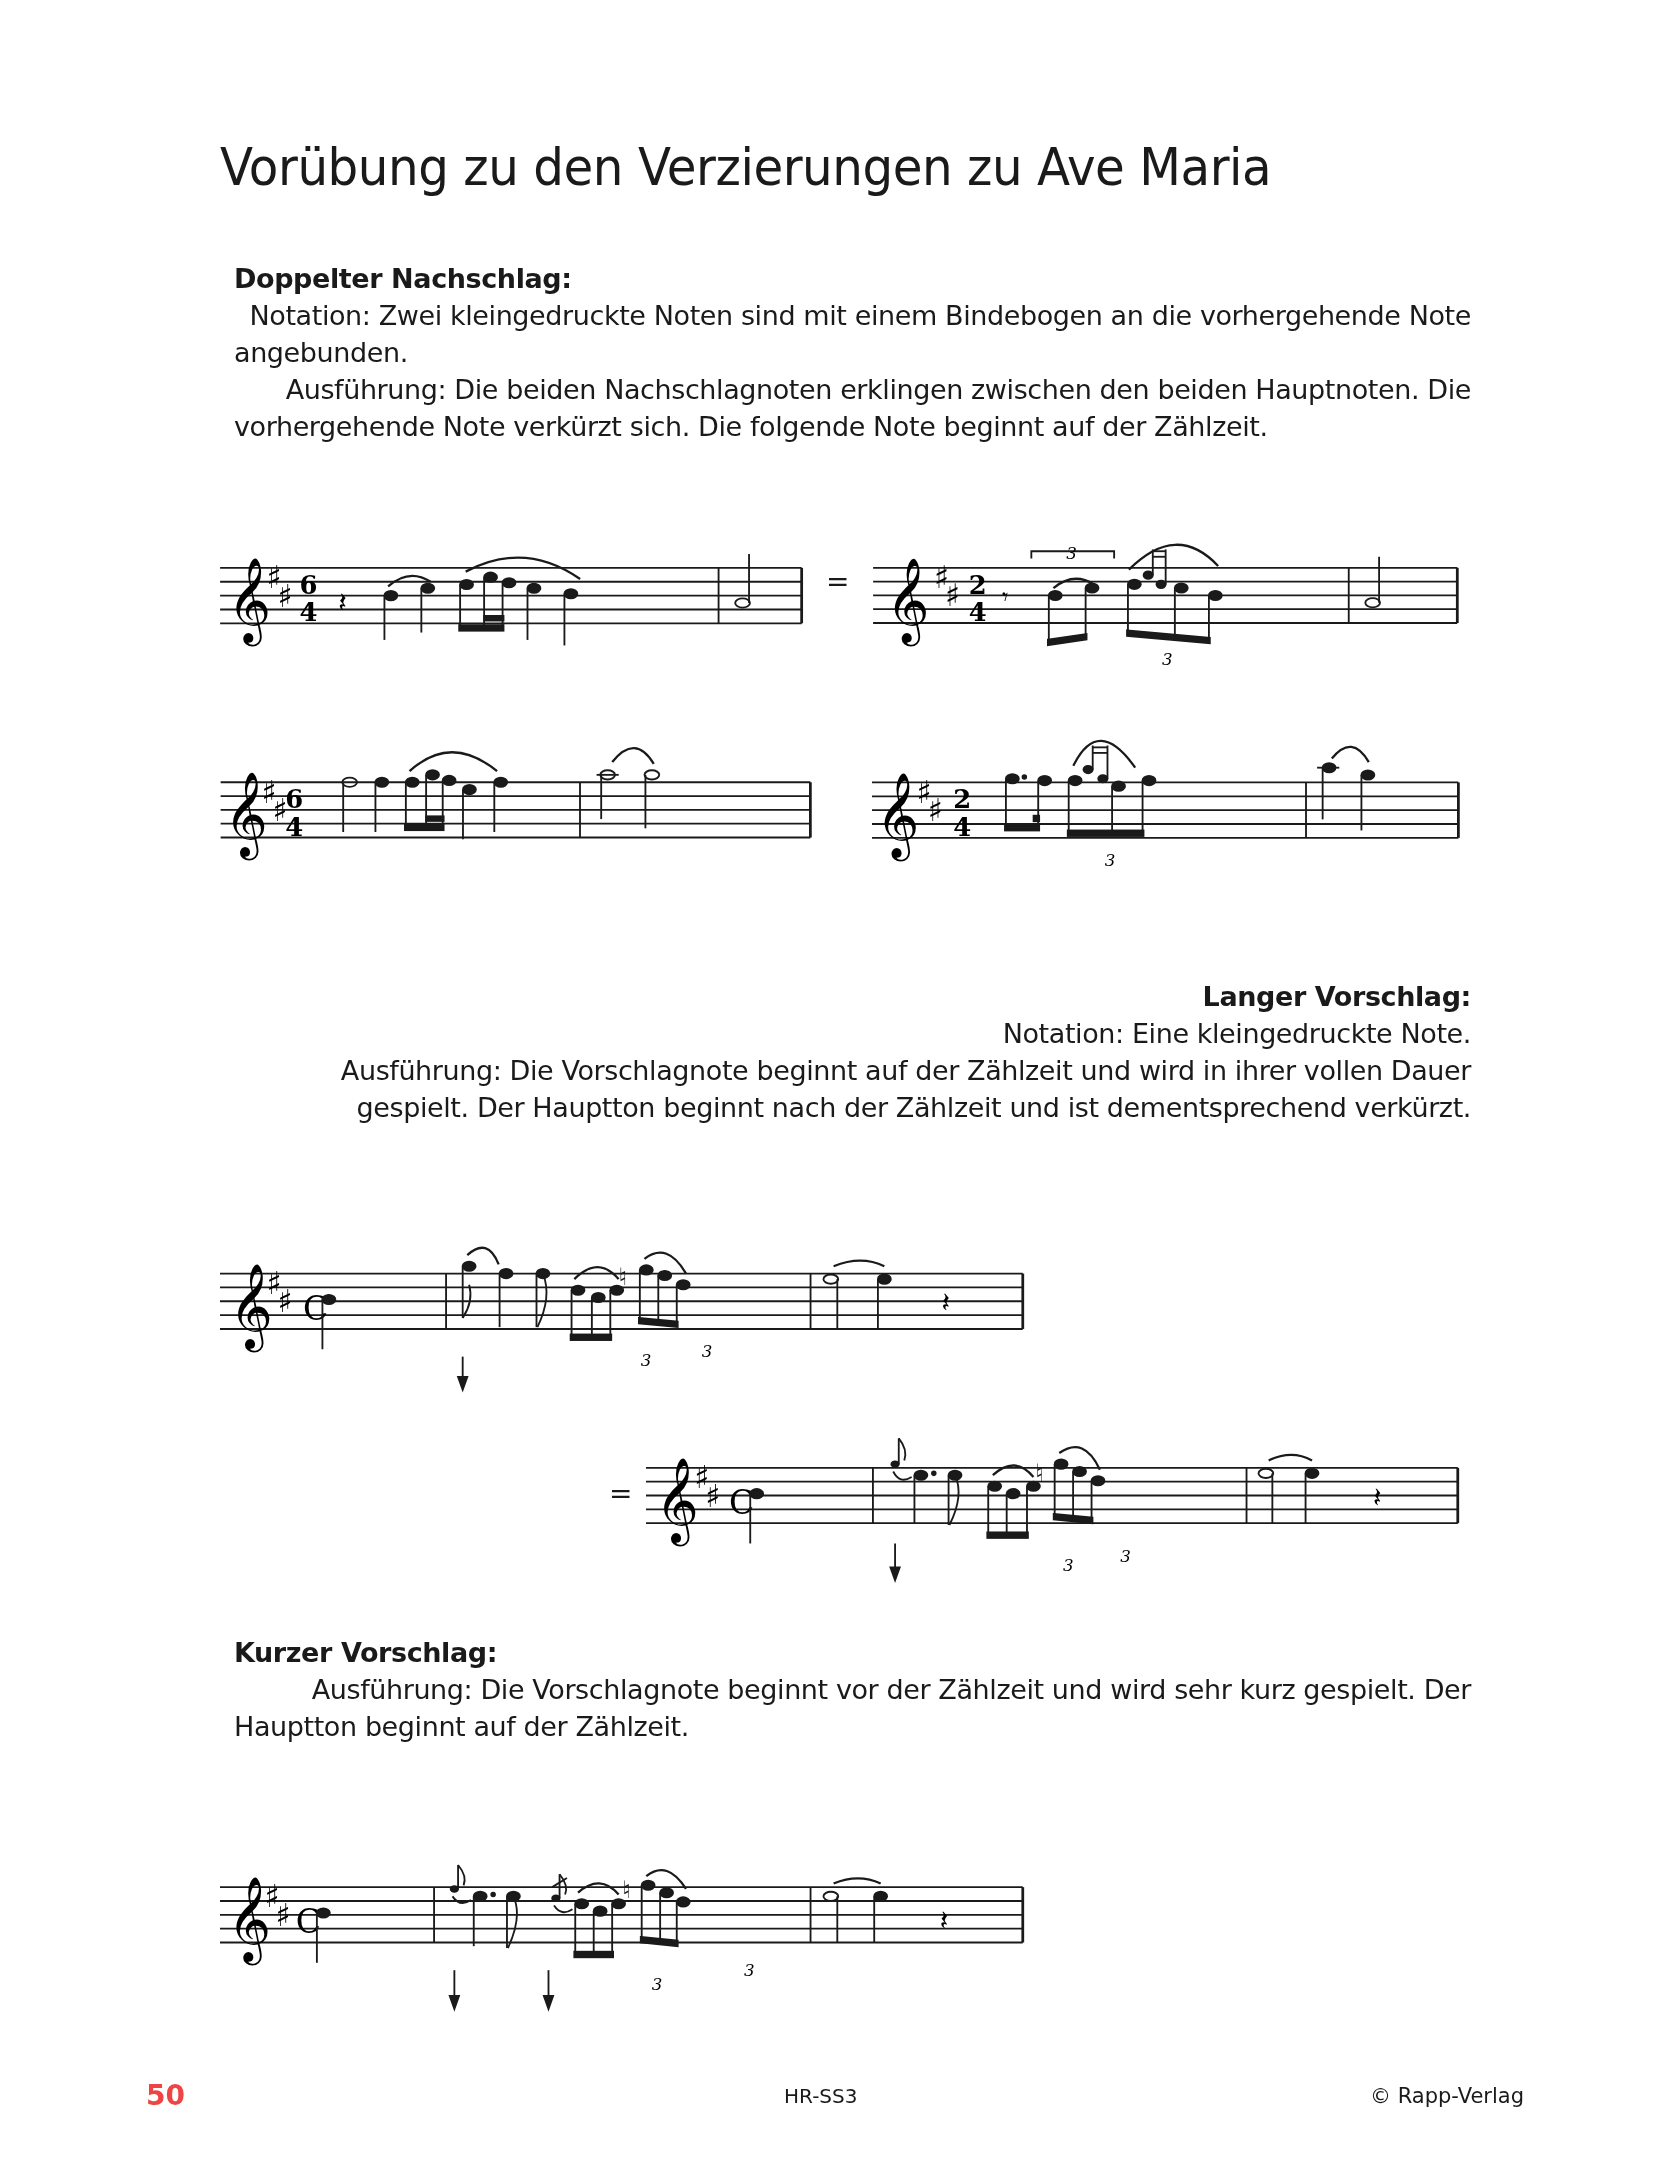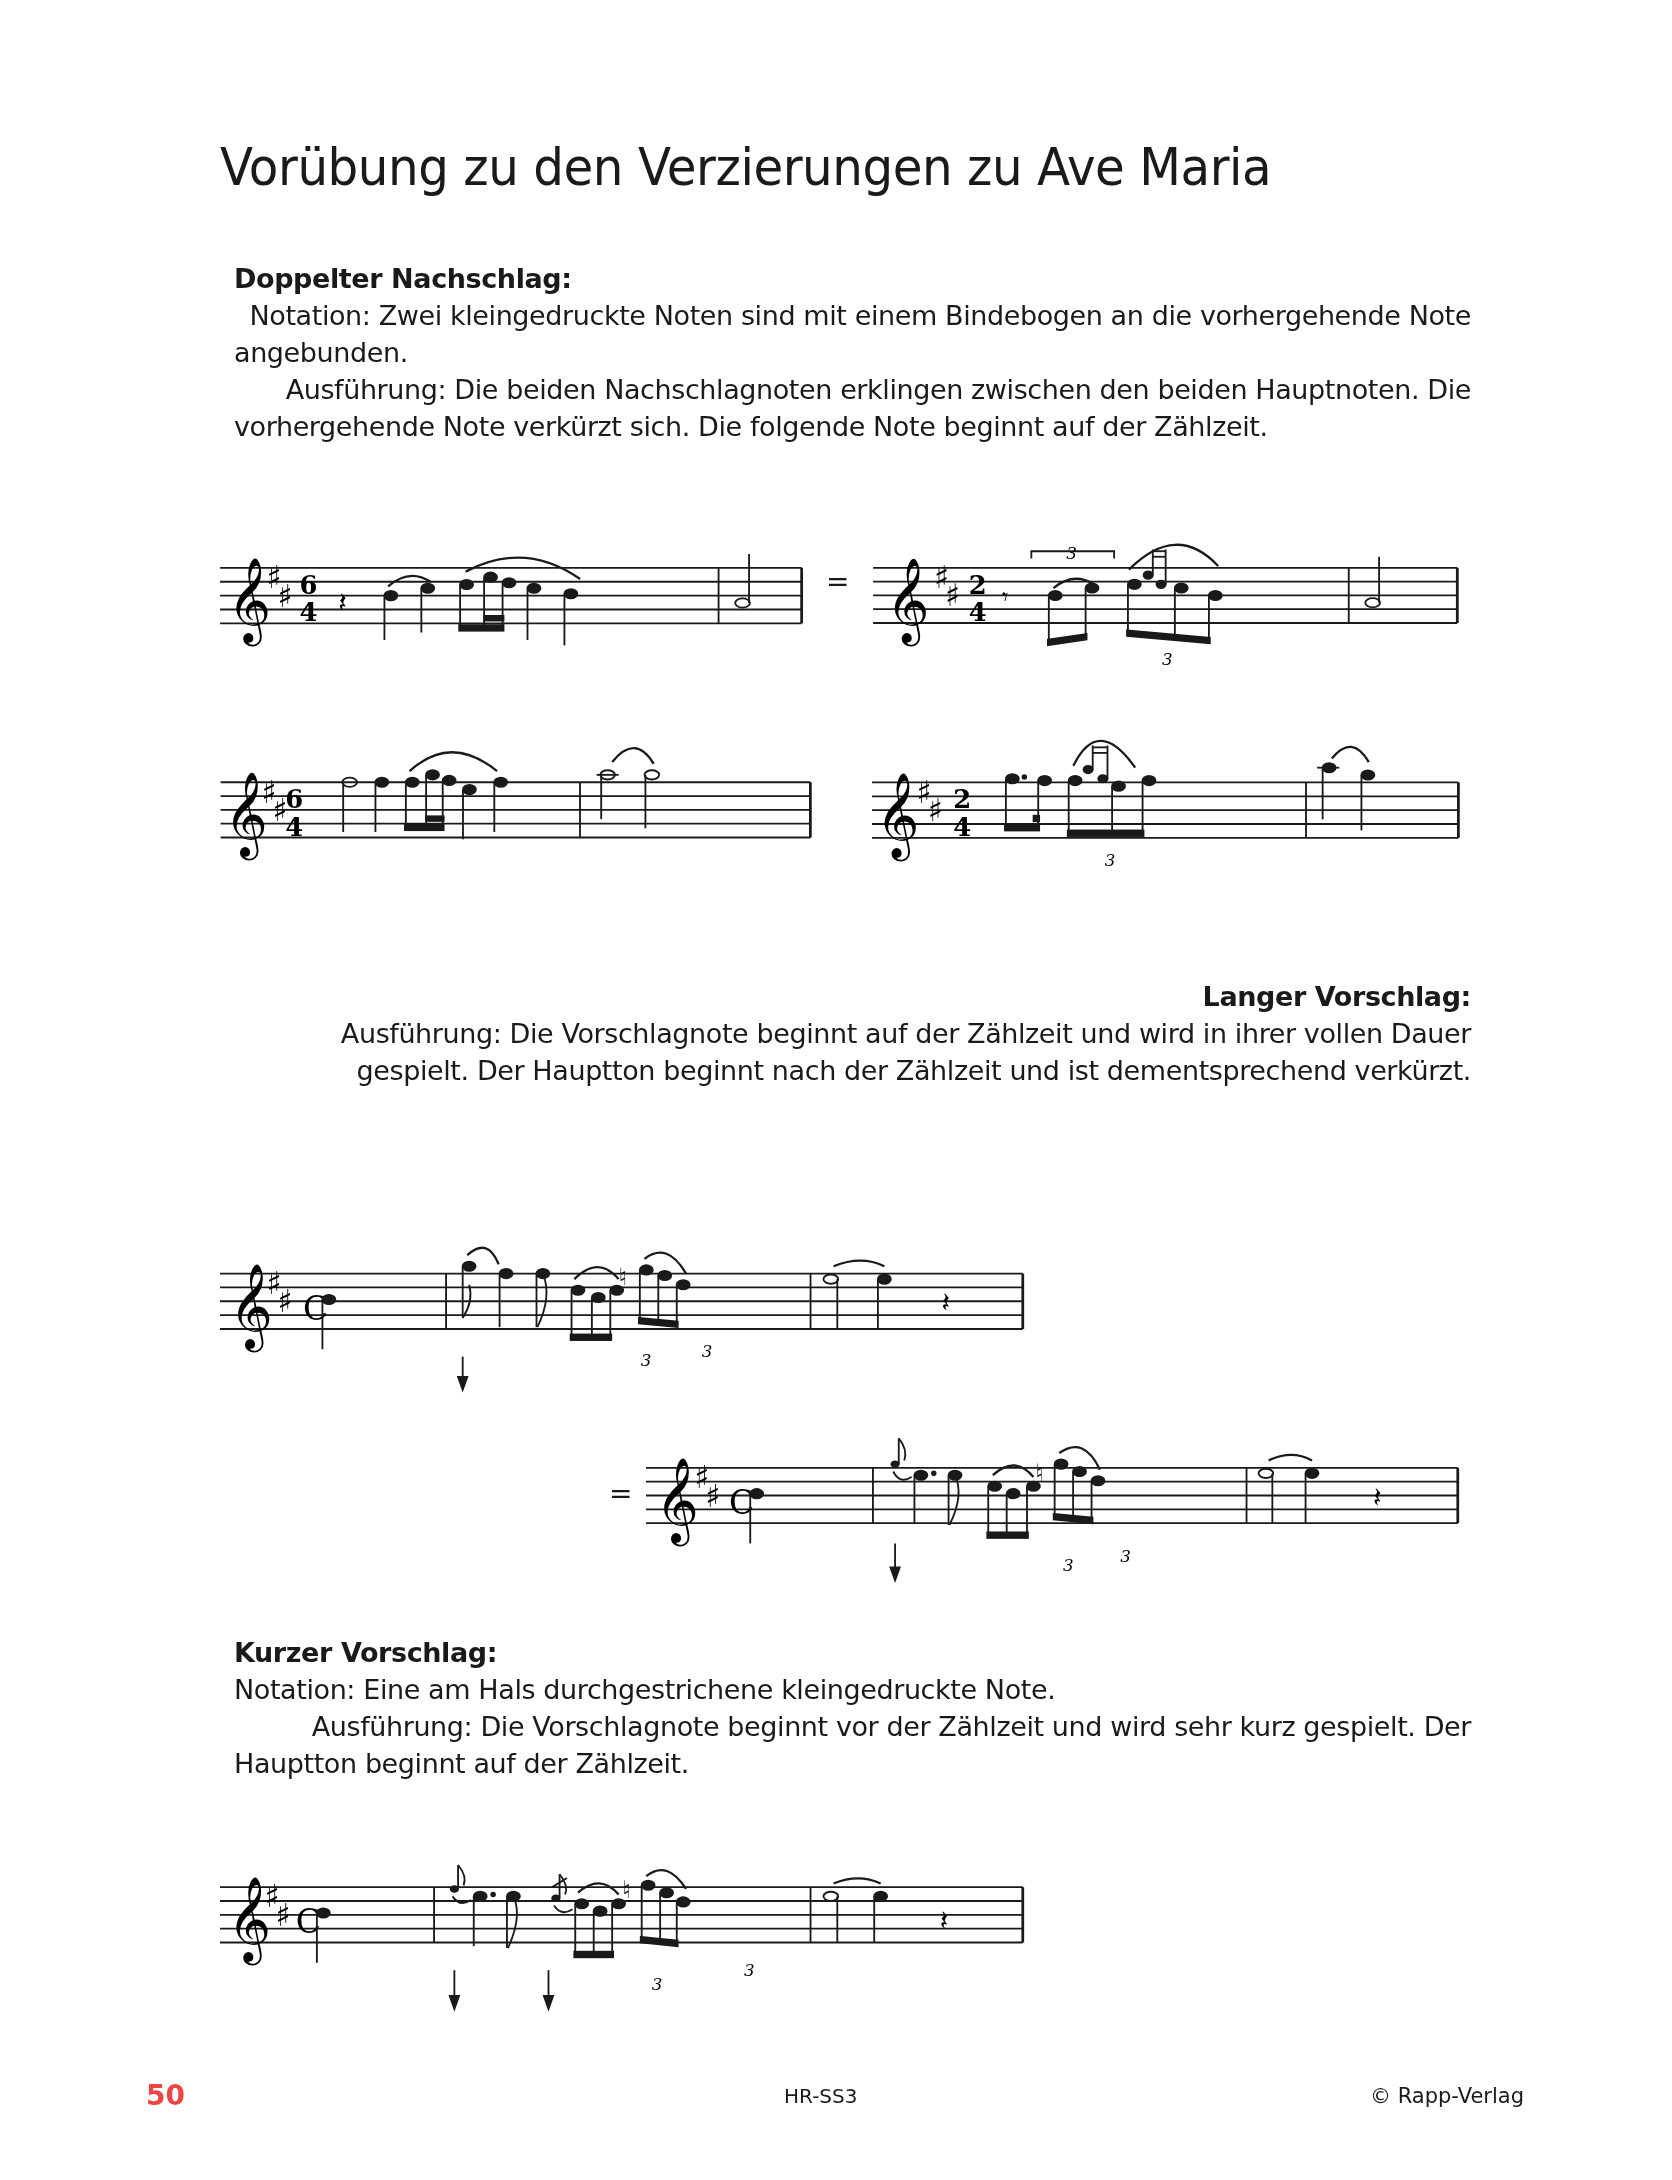--- a/index.html
+++ b/index.html
@@ -207,20 +207,21 @@
         <line x1="530" y1="40" x2="530" y2="100"></line>
   </g>
   <path d="M218 30 Q245 -25 285 32" fill="none" stroke="#1a1a1a" stroke-width="2.5"></path>
   <path d="M498 22 Q520 -5 538 26" fill="none" stroke="#1a1a1a" stroke-width="2.5"></path>
   <text x="252" y="138" font-size="18" font-style="italic" font-family="DejaVu Serif, serif">3</text>
 </svg>
 </div>
 
 <div class="section" style="top:978px;">
   <p class="h">Langer Vorschlag:</p>
+  <p>Notation: Eine kleingedruckte Note.</p>
   <p>Ausführung: Die Vorschlagnote beginnt auf der Zählzeit und wird in ihrer vollen Dauer gespielt. Der Hauptton beginnt nach der Zählzeit und ist dementsprechend verkürzt.</p>
 </div>
 
 <div class="staff" style="left:220px; top:1218px;">
 <svg width="812" height="185" viewBox="0 0 880 200">
   <g stroke="#1a1a1a" stroke-width="2">
     <line x1="0" y1="60" x2="870" y2="60"></line>
         <line x1="0" y1="75" x2="870" y2="75"></line>
         <line x1="0" y1="90" x2="870" y2="90"></line>
         <line x1="0" y1="105" x2="870" y2="105"></line>
@@ -336,21 +337,20 @@
   <text x="514" y="172" font-size="18" font-style="italic" font-family="DejaVu Serif, serif">3</text>
   <g stroke="#1a1a1a" stroke-width="2" fill="#1a1a1a">
     <line x1="270" y1="152" x2="270" y2="186"></line>
         <polygon points="265,178 275,178 270,192"></polygon>
   </g>
 </svg>
 </div>
 
 <div class="section justify" style="top:1634px;">
   <p class="h">Kurzer Vorschlag:</p>
-  <p>Notation: Eine am Hals durchgestrichene kleingedruckte Note.</p>
   <p>Ausführung: Die Vorschlagnote beginnt vor der Zählzeit und wird sehr kurz gespielt. Der Hauptton beginnt auf der Zählzeit.</p>
 </div>
 
 <div class="staff" style="left:220px; top:1850px;">
 <svg width="812" height="185" viewBox="0 0 880 200">
   <g stroke="#1a1a1a" stroke-width="2">
     <line x1="0" y1="40" x2="870" y2="40"></line>
         <line x1="0" y1="55" x2="870" y2="55"></line>
         <line x1="0" y1="70" x2="870" y2="70"></line>
         <line x1="0" y1="85" x2="870" y2="85"></line>

